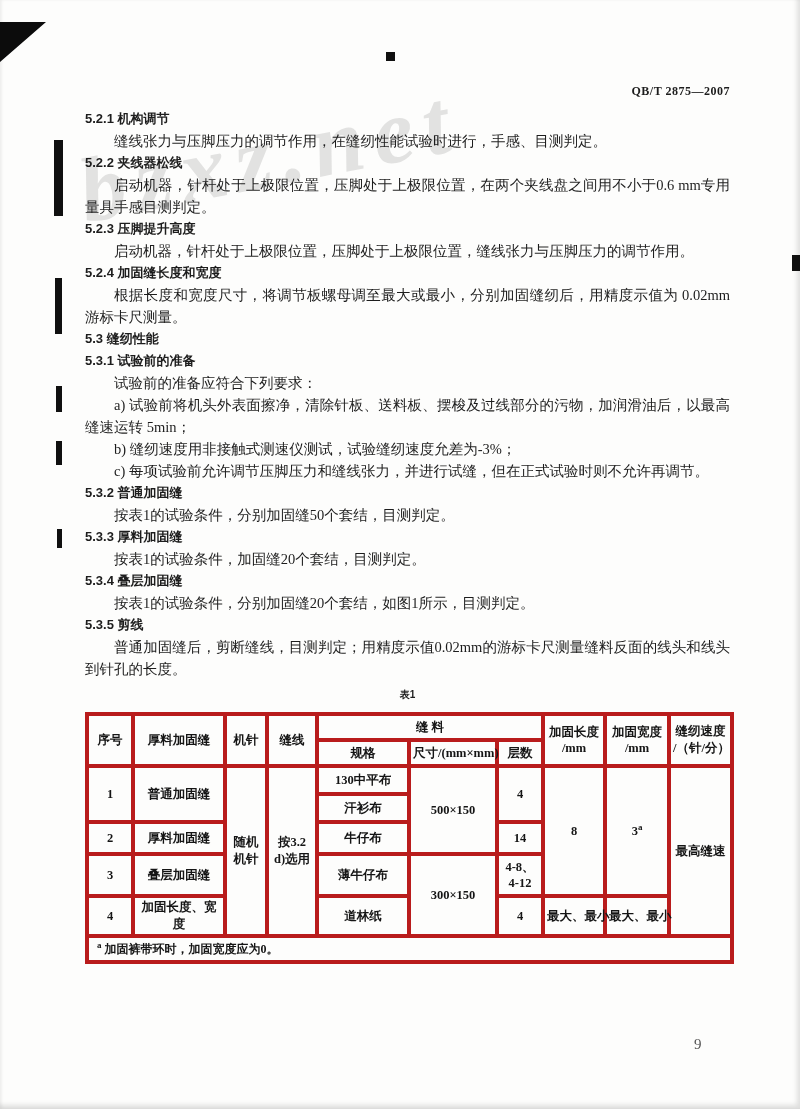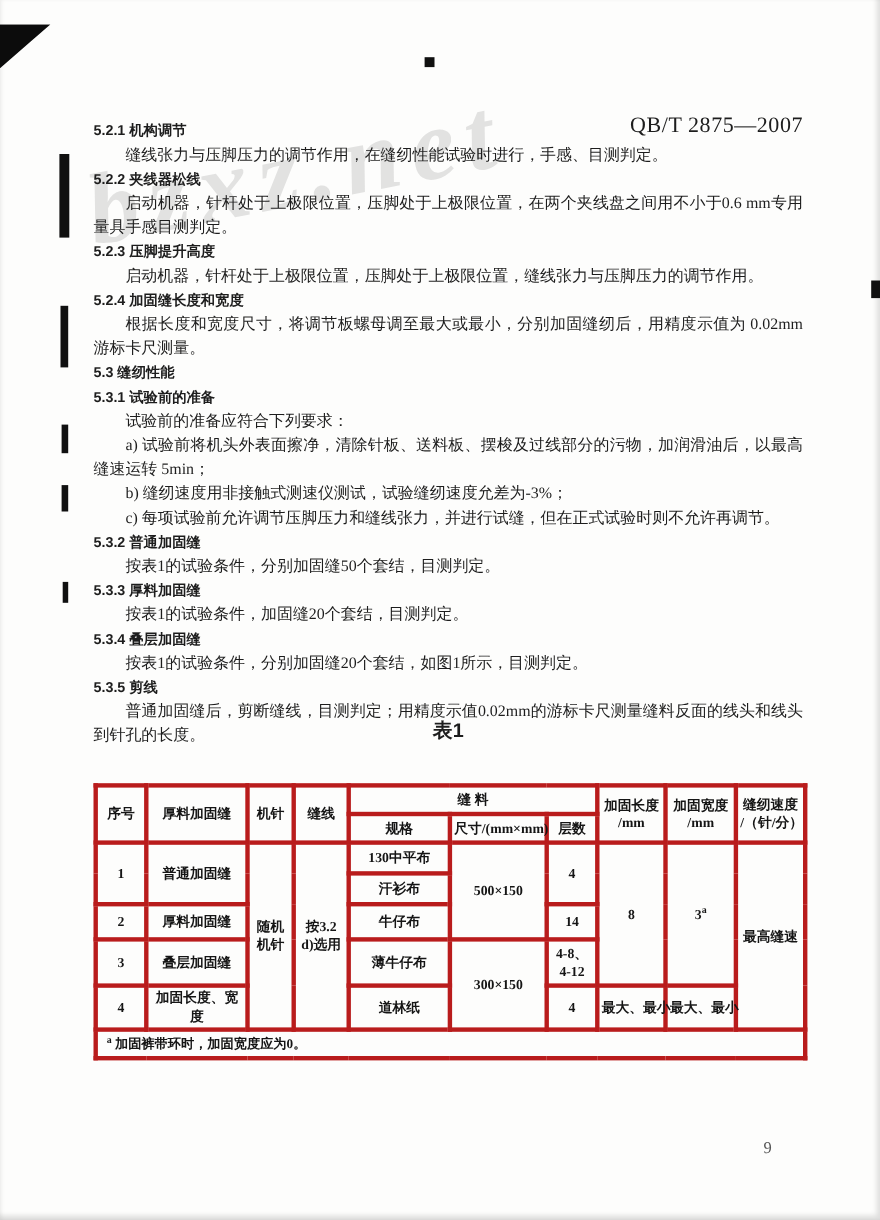--- a/index.html
+++ b/index.html
@@ -12,37 +12,36 @@
   .page{
     position:relative;
     width:800px;height:1109px;
     background:#fdfdfc;
     box-sizing:border-box;
     box-shadow:inset -3px -4px 5px rgba(0,0,0,0.12), inset 2px 0 3px rgba(0,0,0,0.05);
     color:#1d1d1d;
   }
   .doc-header{
     position:absolute;top:84px;right:70px;
-    font-size:20px;font-weight:normal;letter-spacing:0.5px;
+    font-size:12px;font-weight:bold;letter-spacing:0.5px;
     font-family:"Liberation Serif","DejaVu Serif",serif;
-    margin-top:19px;
   }
   .content{
     position:absolute;top:108px;left:85px;width:645px;
     font-size:14.5px;line-height:22px;text-align:justify;
   }
   .h{
     font-family:"Liberation Sans","DejaVu Sans",sans-serif;
     font-weight:bold;font-size:13px;line-height:22px;margin:0;
   }
   .p{margin:0;text-indent:2em;line-height:22px;}
   .table-caption{
-    position:absolute;top:652px;left:85px;width:645px;
+    position:absolute;top:688px;left:85px;width:645px;
     text-align:center;font-family:"Liberation Sans","DejaVu Sans",sans-serif;
-    font-weight:bold;font-size:18px;
+    font-weight:bold;font-size:10px;
   }
   table.t1{
     position:absolute;top:712px;left:85px;width:645px;
     border-collapse:collapse;table-layout:fixed;
     font-size:12.5px;color:#151515;
   }
   table.t1 th, table.t1 td{
     border:4px solid #b91c1c;
     text-align:center;vertical-align:middle;
     padding:1px 2px;font-weight:bold;

